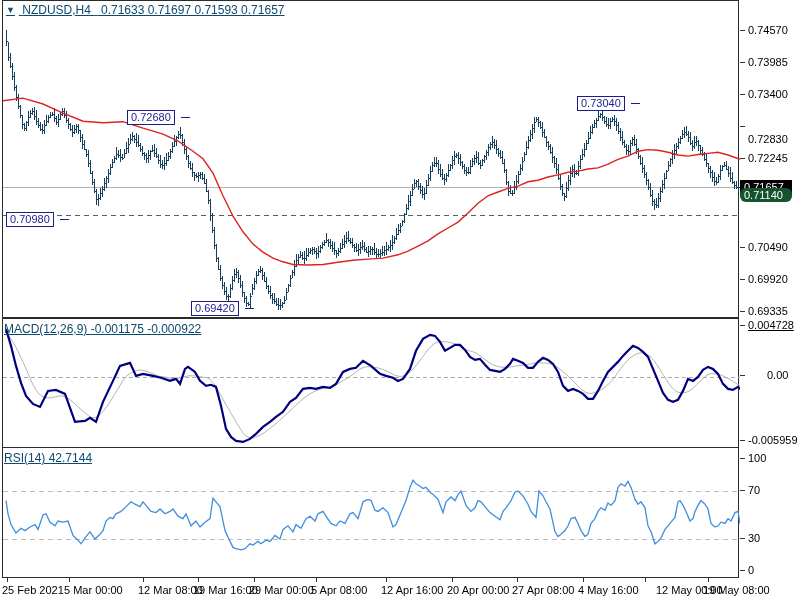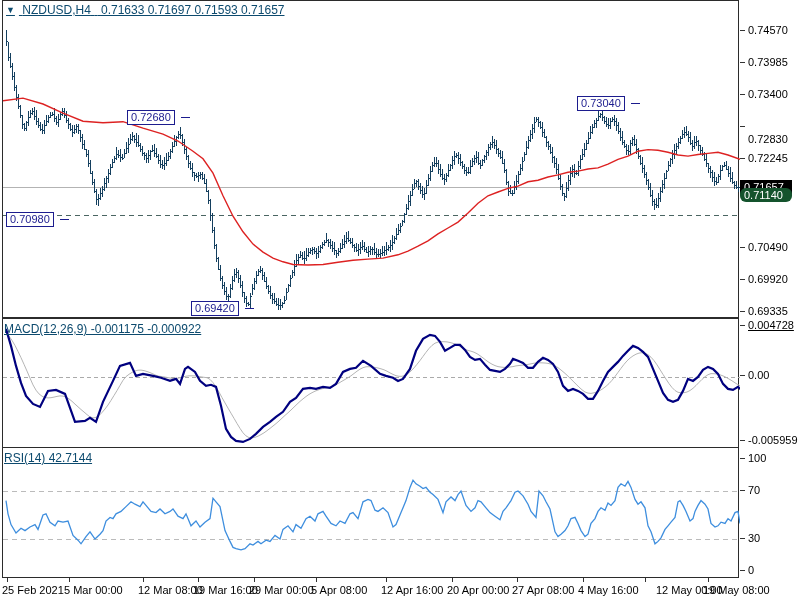--- a/index.html
+++ b/index.html
@@ -90,21 +90,21 @@
     <div class="pivot-tail" style="left: 181px; top: 117px; width: 9px;"></div>
     <div class="pivot-box" style="left: 577px; top: 96px;">0.73040</div>
     <div class="pivot-tail" style="left: 631px; top: 103px; width: 9px;"></div>
     <div class="pivot-box" style="left: 6px; top: 212px;">0.70980</div>
     <div class="pivot-tail" style="left: 60px; top: 219px; width: 9px;"></div>
     <div class="pivot-box" style="left: 191px; top: 301px;">0.69420</div>
     <div class="pivot-tail" style="left: 245px; top: 308px; width: 9px;"></div>
     <div class="ytick-mark" style="top: 325px;"></div>
     <div class="ytick-label" style="top: 325px; text-decoration: underline;">0.004728</div>
     <div class="ytick-mark" style="top: 375px;"></div>
-    <div class="ytick-label" style="top: 375px;">0.00</div>
+    <div class="ytick-label" style="top: 375px; margin-left: 19px;">0.00</div>
     <div class="ytick-mark" style="top: 440px;"></div>
     <div class="ytick-label" style="top: 440px;">-0.005959</div>
     <div class="ytick-mark" style="top: 458px;"></div>
     <div class="ytick-label" style="top: 458px;">100</div>
     <div class="ytick-mark" style="top: 490px;"></div>
     <div class="ytick-label" style="top: 490px;">70</div>
     <div class="ytick-mark" style="top: 538px;"></div>
     <div class="ytick-label" style="top: 538px;">30</div>
     <div class="ytick-mark" style="top: 570px;"></div>
     <div class="ytick-label" style="top: 570px;">0</div>

